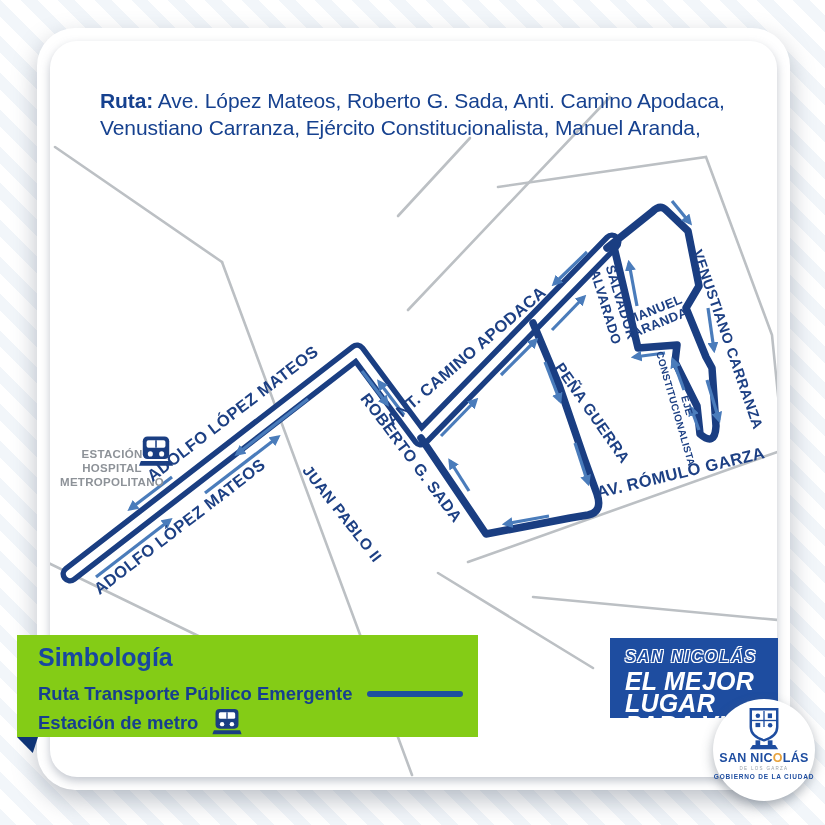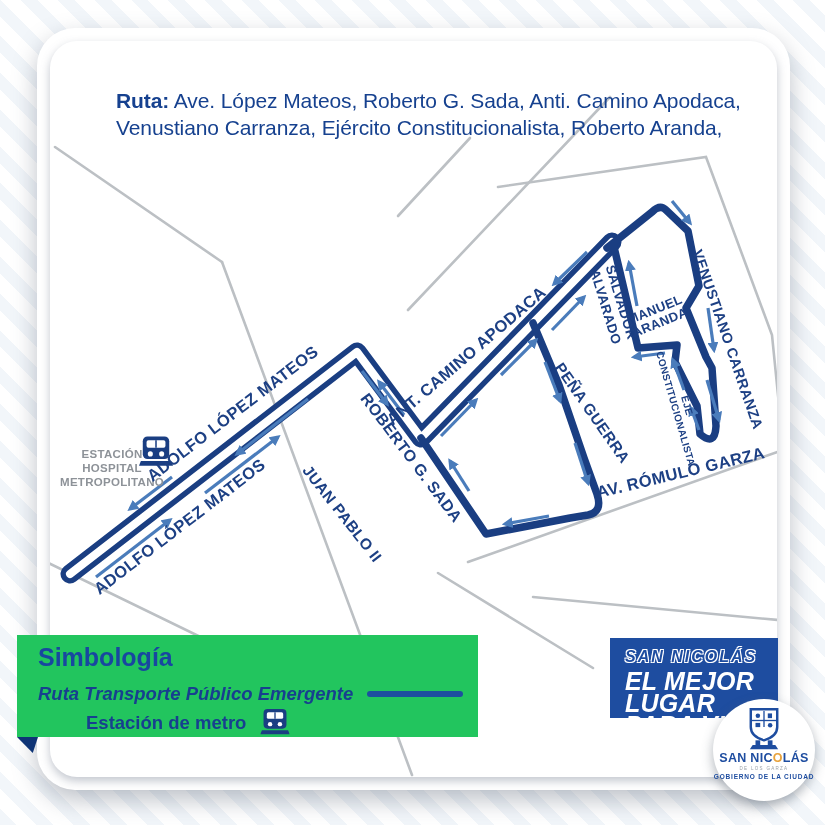--- a/index.html
+++ b/index.html
@@ -9,32 +9,32 @@
   .card{position:absolute;left:37px;top:28px;width:753px;height:762px;
     background:#ffffff;border-radius:38px;
     box-shadow:0 10px 24px rgba(90,100,118,.4);}
   .card-inner{position:absolute;left:13px;top:13px;right:13px;bottom:13px;
     background:#ffffff;border-radius:27px;overflow:hidden;
     box-shadow:0 4px 10px rgba(110,120,138,.42);}
 
   svg.map{position:absolute;left:-50px;top:-41px;width:825px;height:825px;}
 
   .route-header{position:absolute;left:50px;top:46px;width:660px;
-    font-size:21px;line-height:27px;color:#16418f;font-weight:400;letter-spacing:-.1px;margin-left:16px;}
+    font-size:21px;line-height:27px;color:#16418f;font-weight:400;letter-spacing:-.1px;}
   .route-header b{font-weight:700;}
 
   .legend{position:absolute;left:17px;top:635px;width:461px;height:102px;
-    background:#22c55e;z-index:5;}
+    background:#84cc16;z-index:5;}
   .legend-fold{position:absolute;left:17px;top:737px;width:21px;height:16px;
     background:#0e3476;clip-path:polygon(0 0,100% 0,75% 100%);z-index:5;}
   .legend-title{position:absolute;left:21px;top:8px;font-size:25px;font-weight:700;color:#1847a0;}
   .legend-row{position:absolute;left:21px;display:flex;align-items:center;
     font-size:18.5px;font-weight:700;color:#173f8f;}
-  .legend-row.r1{top:48px;font-style:italic;}
-  .legend-row.r2{top:74px;margin-left:48px;}
+  .legend-row.r1{top:48px;}
+  .legend-row.r2{top:74px;}
   .legend-swatch{width:96px;height:6px;background:#1d4f9f;border-radius:3px;margin-left:14px;}
   .legend-metro{margin-left:14px;width:30px;height:27px;}
 
   .badge{position:absolute;left:610px;top:638px;width:168px;height:80px;
     background:#1e4da0;color:#ffffff;z-index:5;padding:10px 0 0 15px;box-sizing:border-box;}
   .badge-city{font-size:16px;font-weight:700;font-style:italic;letter-spacing:2px;
     color:#1e4da0;text-shadow:-1px -1px 0 #fff,1px -1px 0 #fff,-1px 1px 0 #fff,1px 1px 0 #fff;}
   .badge-tag{font-size:25px;font-weight:700;font-style:italic;line-height:22px;letter-spacing:.2px;margin-top:4px;}
 
   .logo-circle{position:absolute;left:713px;top:699px;width:102px;height:102px;
@@ -160,21 +160,21 @@
           <text class="street" font-size="15.5">PEÑA GUERRA</text>
         </g>
         <g transform="translate(682,478) rotate(-13.5)">
           <text class="street" font-size="16.5">AV. RÓMULO GARZA</text>
         </g>
       </g>
     </svg>
 
     <div class="route-header">
       <div><b>Ruta:</b> <span>Ave. López Mateos, Roberto G. Sada, Anti. Camino Apodaca,</span></div>
-      <div>Venustiano Carranza, Ejército Constitucionalista, Roberto Aranda,</div>
+      <div>Venustiano Carranza, Ejército Constitucionalista, Manuel Aranda,</div>
     </div>
 
   </div>
 </div>
 
 <div class="legend">
   <div class="legend-title">Simbología</div>
   <div class="legend-row r1">
     <span>Ruta Transporte Público Emergente</span>
     <span class="legend-swatch"></span>

